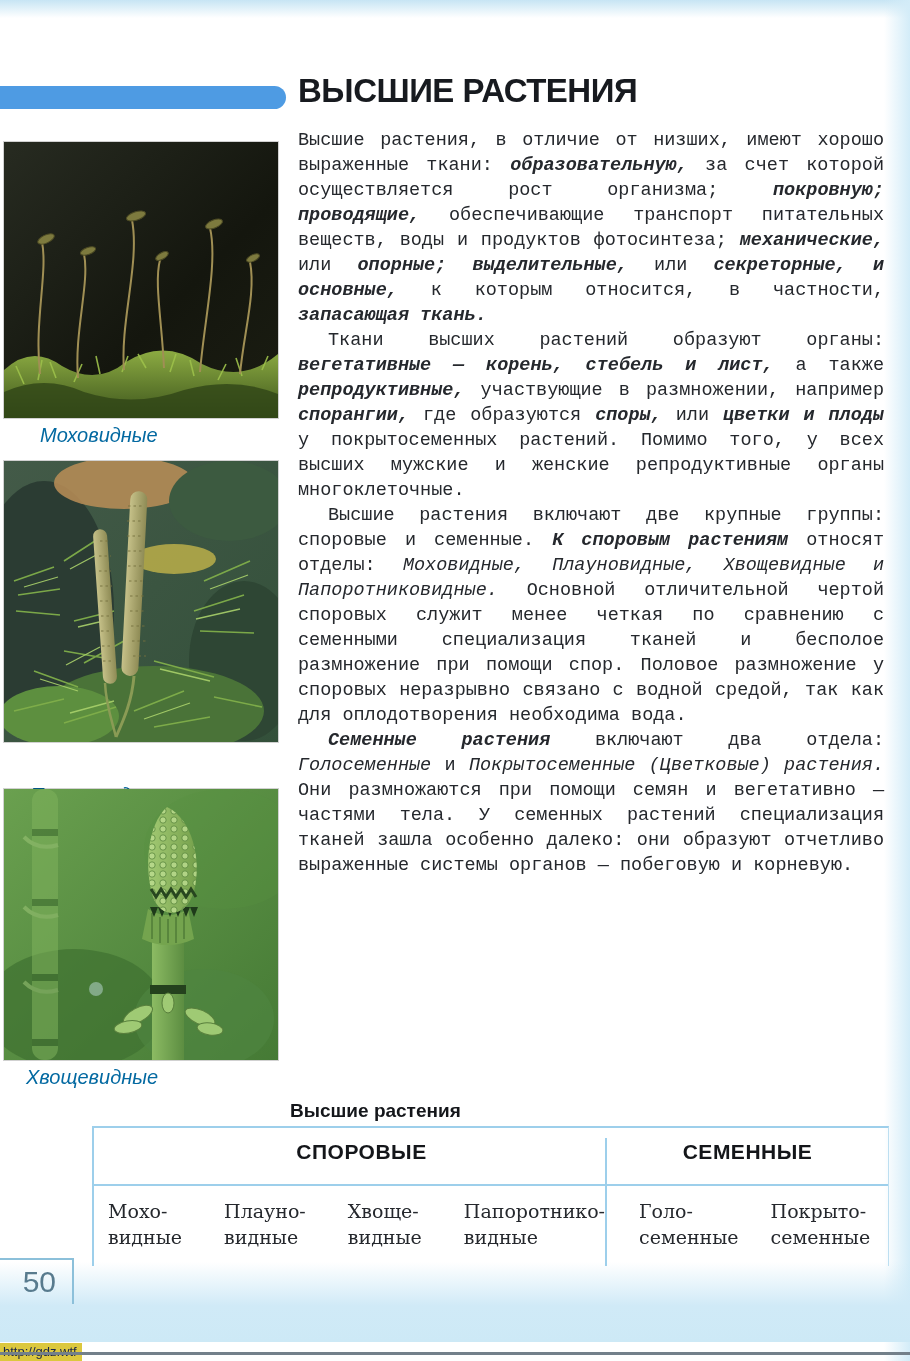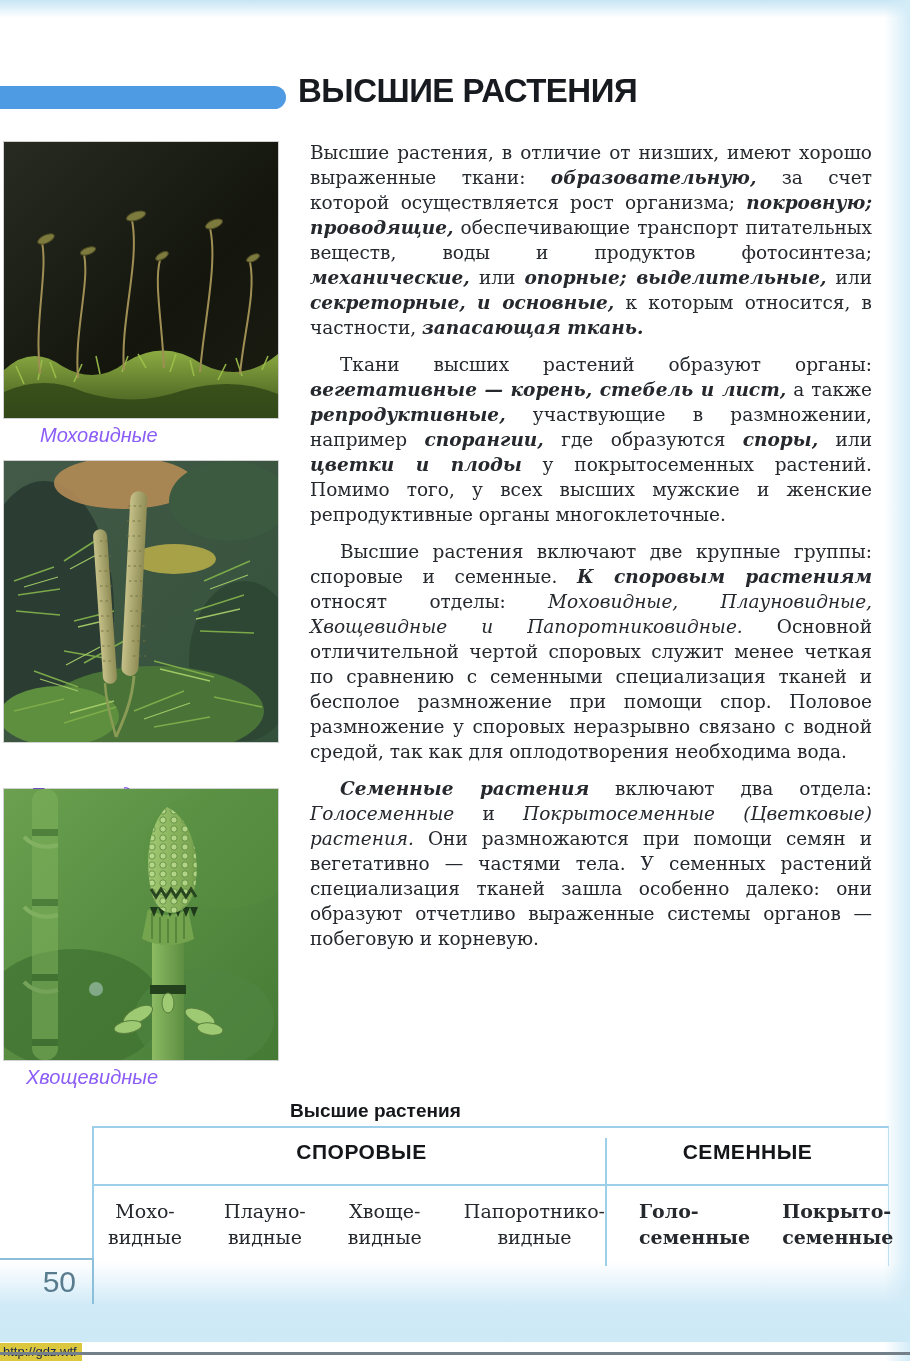--- a/index.html
+++ b/index.html
@@ -26,52 +26,52 @@
     letter-spacing:-0.5px;color:#171a1f;}
 
   
   figure{margin:0;}
   .photo{left:4px;width:274px;outline:1px solid rgba(0,0,0,.18);overflow:hidden;}
   .photo svg{display:block;}
   .ph1{top:142px;height:276px;}
   .ph2{top:461px;height:281px;}
   .ph3{top:789px;height:271px;}
   .caption{font-family:"Liberation Sans",sans-serif;font-style:italic;
-    font-size:20px;color:#8b5cf6;}
+    font-size:20px;color:#0369a1;}
   .cap1{left:40px;top:424px;}
   .cap2{left:30px;top:784px;}
   .cap3{left:26px;top:1066px;}
 
   
   .article{left:298px;top:128px;width:586px;color:#25282d;
     font-size:18.5px;line-height:25px;text-align:justify;}
-  .article p{margin:12px;text-indent:30px;}
+  .article p{margin:0;text-indent:30px;font-family:Liberation Mono, monospace;}
   .article p.first{text-indent:0;}
   .r-n{font-style:normal;}
   .r-bi{font-style:italic;font-weight:700;}
   .r-i{font-style:italic;}
 
   
   .tbl-heading{left:290px;top:1100px;font-family:"Liberation Sans",sans-serif;
     font-weight:700;font-size:19px;color:#14161a;}
   .tbl{left:92px;top:1126px;width:794px;height:138px;
     border-top:2px solid #9dcfeb;border-left:2px solid #9dcfeb;border-right:1px solid #bddff1;}
   .tbl .vline{position:absolute;left:511px;top:10px;width:2px;height:128px;background:#9dcfeb;}
   .tbl .hline{position:absolute;left:0;top:56px;width:100%;height:2px;background:#9dcfeb;}
   .tbl .head{position:absolute;top:12px;font-family:"Liberation Sans",sans-serif;
     font-weight:700;font-size:21px;letter-spacing:.5px;color:#14161a;text-align:center;}
   .head-spore{left:0;width:511px;padding-left:12px;}
   .head-seed{left:513px;width:281px;}
   .tbl .cells{position:absolute;top:70px;display:flex;color:#25282d;
     font-size:19px;line-height:26px;}
-  .cells-spore{left:14px;width:495px;gap:42px;text-align:center;}
-  .cells-seed{left:545px;width:245px;gap:32px;font-weight:bold;}
-
-  
-  .pageno-box{left:0;top:1258px;width:94px;height:46px;
+  .cells-spore{left:14px;width:495px;gap:42px;}
+  .cells-seed{left:545px;width:245px;gap:32px;}
+
+  
+  .pageno-box{left:0;top:1258px;width:74px;height:46px;
     border-top:2px solid #8cc0da;border-right:2px solid #8cc0da;
     display:flex;align-items:center;justify-content:flex-end;padding-right:16px;
     box-sizing:border-box;font-family:"Liberation Sans",sans-serif;
     font-size:30px;color:#587b8e;}
 
   
   .watermark{left:0;top:1343px;background:#dcc83e;color:#1d2747;
     font-family:"Liberation Sans",sans-serif;font-size:13px;padding:1px 5px 2px 3px;}
 </style>
 </head>

